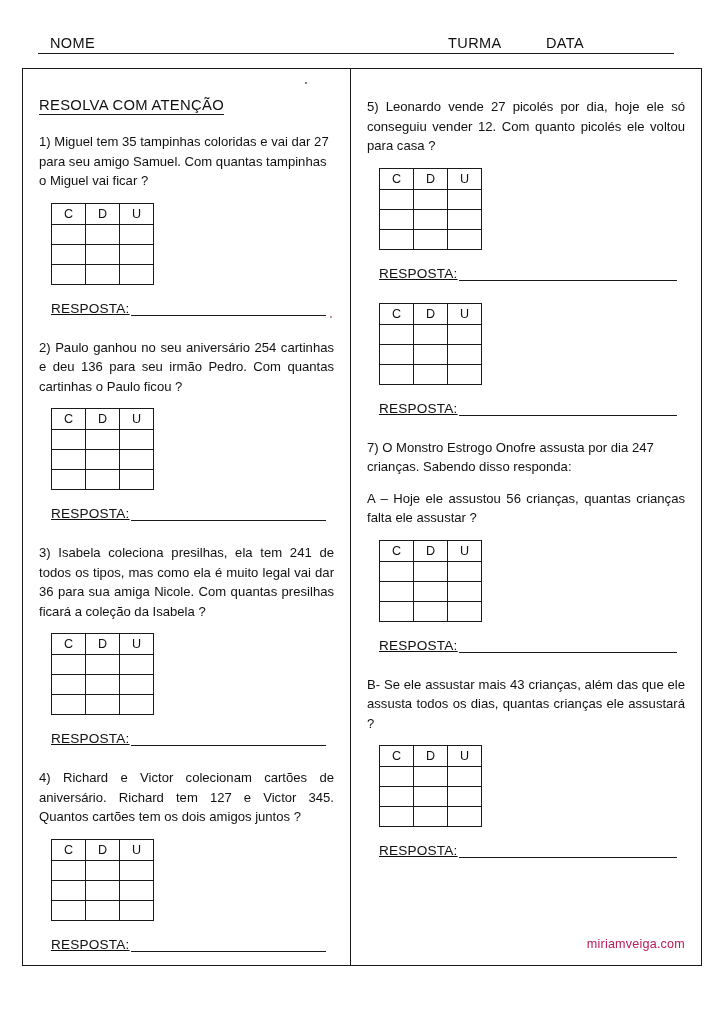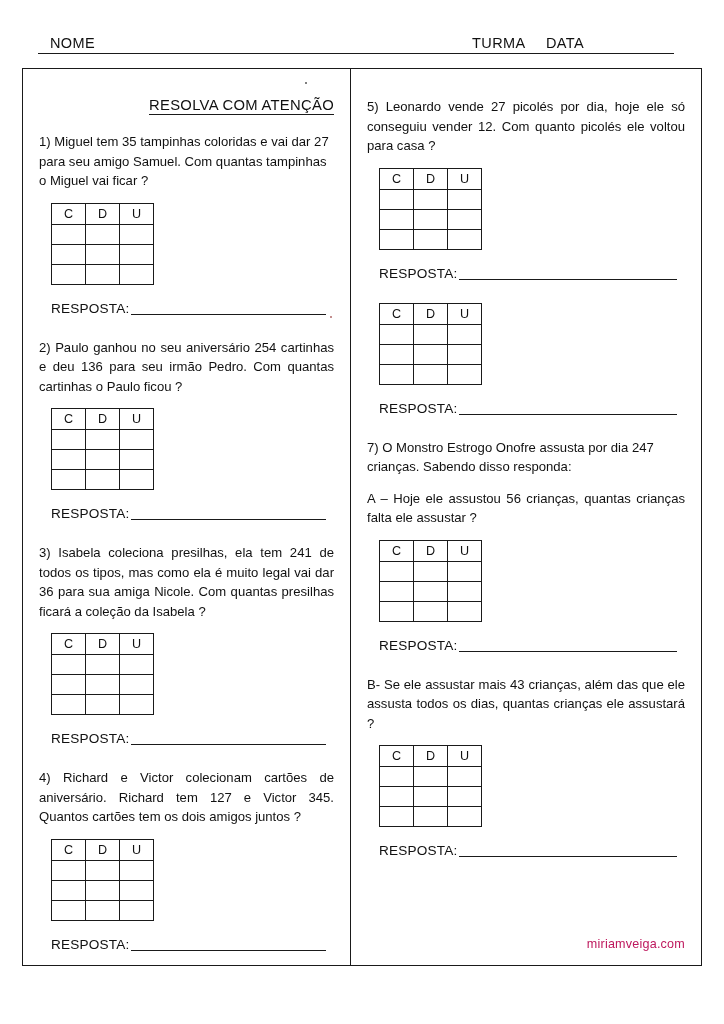--- a/index.html
+++ b/index.html
@@ -24,21 +24,21 @@
   }
   .hdr-label {
     position: absolute;
     font-size: 14.5px;
     letter-spacing: 0.4px;
     line-height: 18px;
     top: 0px;
     white-space: nowrap;
   }
   .hdr-nome  { left: 12px; }
-  .hdr-turma { left: 434px; }
+  .hdr-turma { left: 410px; }
   .hdr-data  { left: 508px; }
   .hdr-rule {
     position: absolute;
     left: 0px;
     top: 19px;
     width: 636px;
     height: 0;
     border-bottom: 1.4px solid #1a1a1a;
   }
 
@@ -60,21 +60,21 @@
   .col-left {
     width: 328px;
     border-right: 1.6px solid #1a1a1a;
   }
   .col-right {
     width: 350px;
   }
 
   
   .title {
-    text-align: right;
+    text-align: left;
     font-size: 14.8px;
     letter-spacing: 0.3px;
     margin: 14px 0 18px 0;
     padding-bottom: 1px;
   }
   .title span {
     border-bottom: 1.4px solid #1a1a1a;
     padding-bottom: 1px;
   }
 
@@ -103,22 +103,23 @@
     text-align: center;
     vertical-align: middle;
     font-size: 12.4px;
     padding: 0;
   }
   .cdu tr.head td { height: 21px; font-size: 12.6px; }
 
   
   .resposta {
     display: flex;
-    align-items: center;
+    align-items: flex-end;
     margin: 16px 0 0 12px;
+    text-decoration: underline;
   }
   .resposta .lbl {
     font-size: 13.6px;
     letter-spacing: 0.2px;
     white-space: nowrap;
     line-height: 15px;
   }
   .resposta .rule {
     flex: 1;
     border-bottom: 1.5px solid #1a1a1a;

